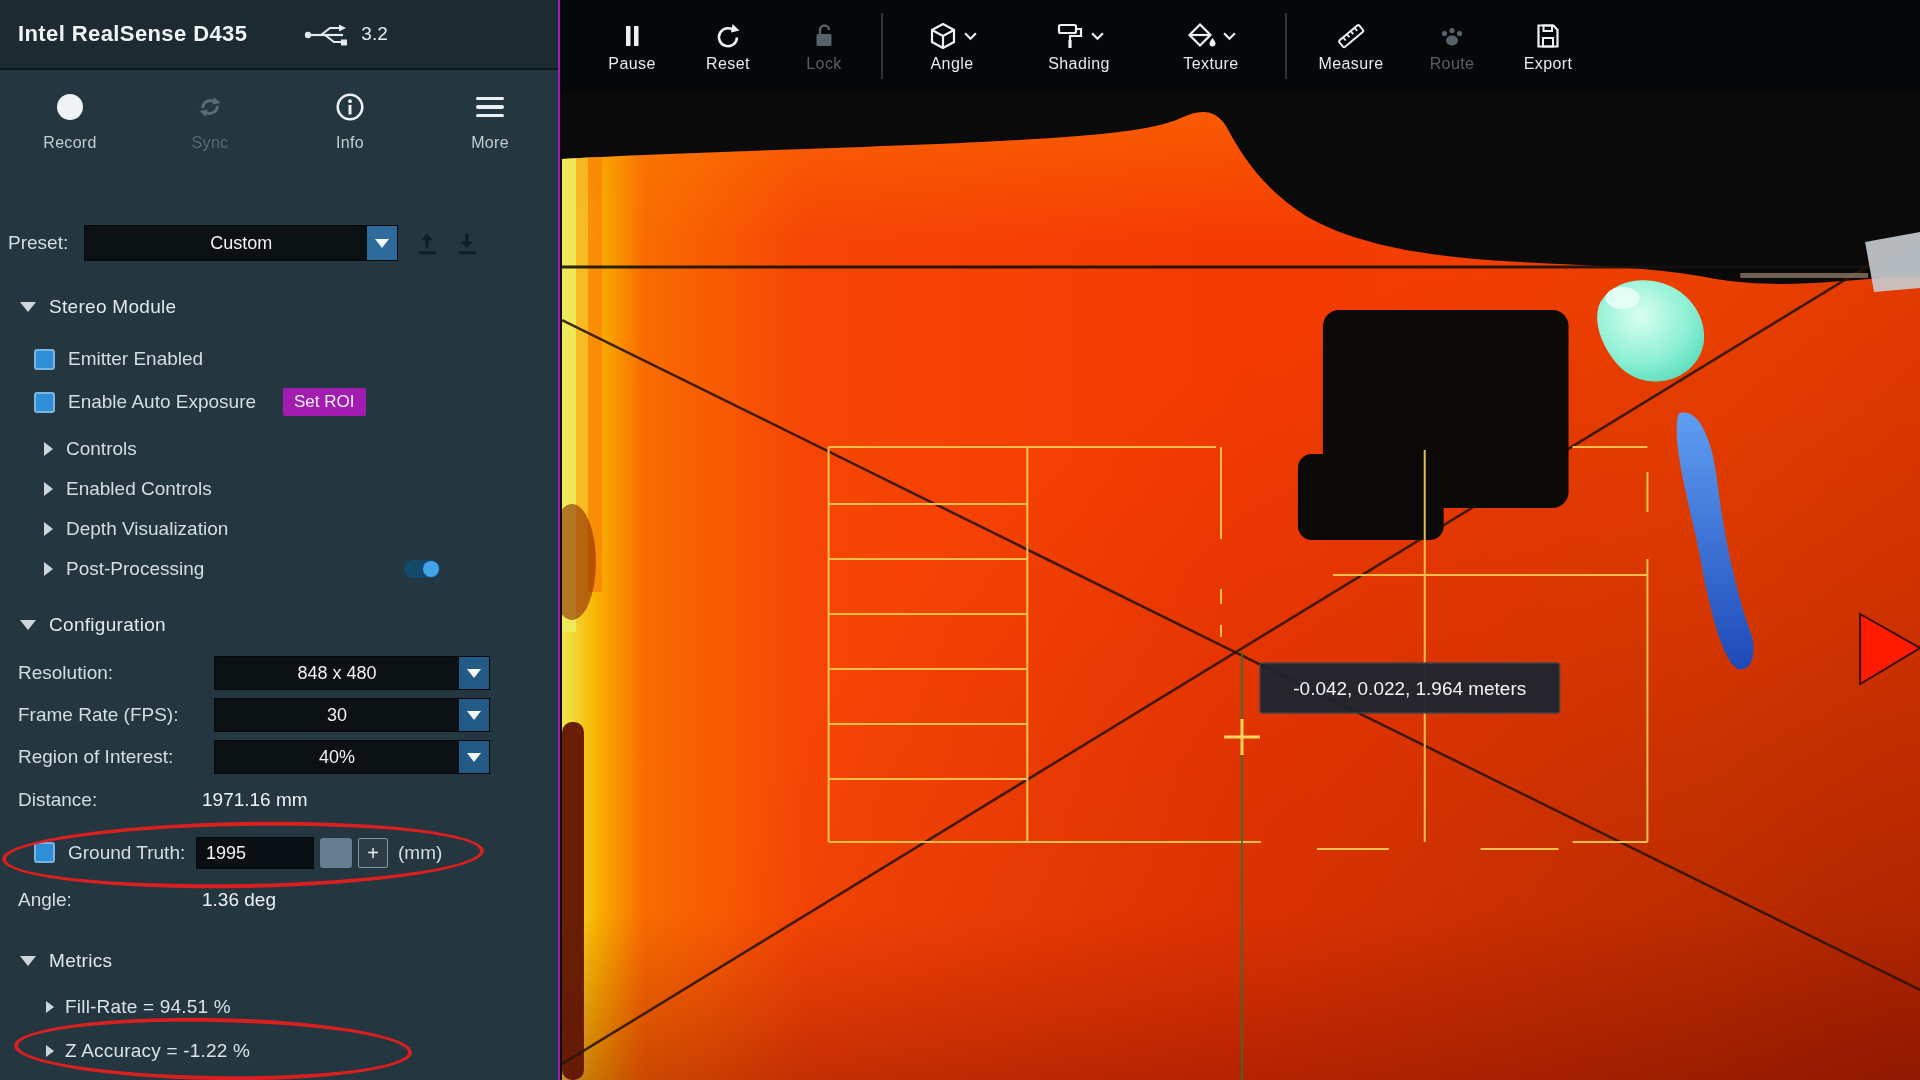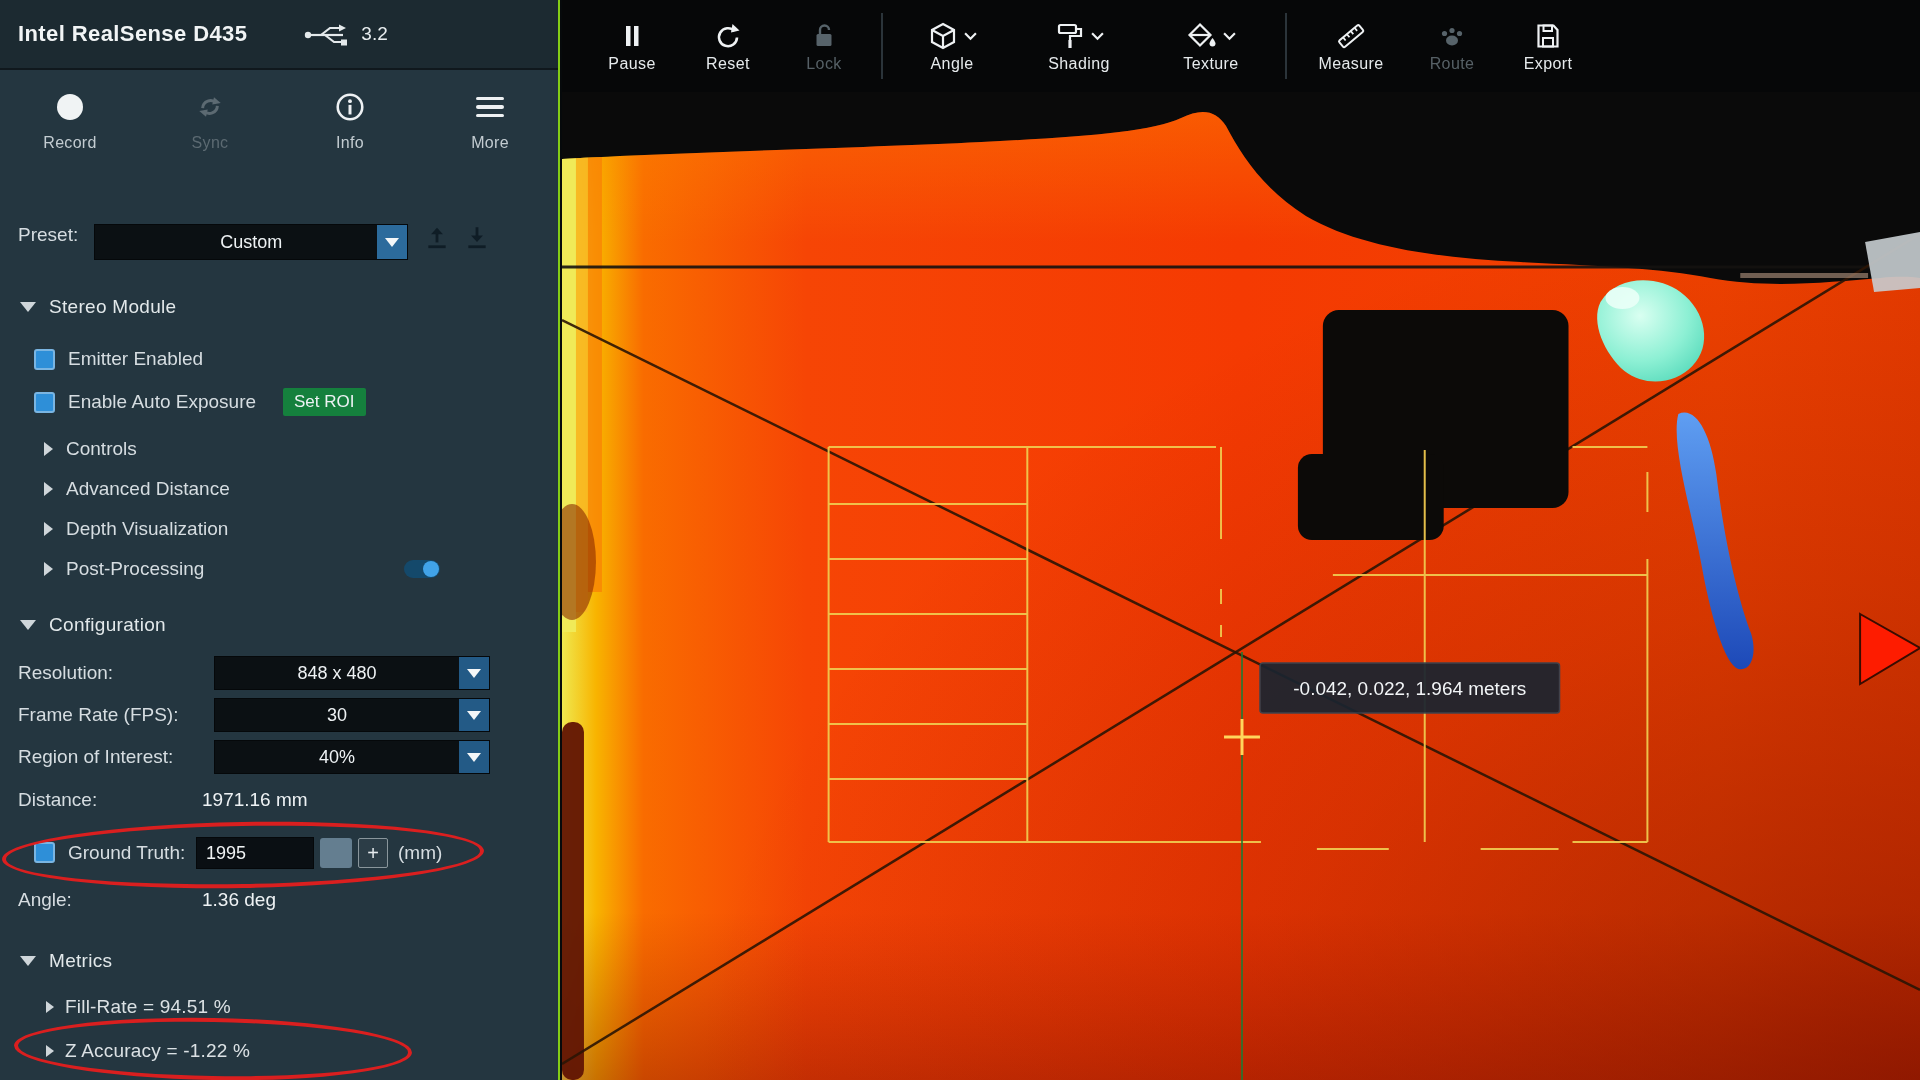--- a/index.html
+++ b/index.html
@@ -1,51 +1,51 @@
 <!DOCTYPE html>
 <html><head>
 <meta charset="utf-8">
 <style>
   *{box-sizing:border-box;margin:0;padding:0}
   html,body{width:1920px;height:1080px;background:#06090b;font-family:"Liberation Sans",sans-serif;}
   .app{position:relative;width:1920px;height:1080px;overflow:hidden;background:#06090b;}
 
   
-  .sidebar{position:absolute;left:0;top:0;width:560px;height:1080px;background:#243640;color:#dde3e6;border-right:2px solid #84cc16;}
+  .sidebar{position:absolute;left:0;top:0;width:560px;height:1080px;background:#243640;color:#dde3e6;border-right:2px solid #a21caf;}
   .sidebar-header{height:70px;background:#1c2a31;border-bottom:2px solid #10181d;display:flex;align-items:center;padding:0 18px;}
   .device-title{font-size:22px;font-weight:700;letter-spacing:.4px;color:#f1f4f5;}
   .usb-badge{display:flex;align-items:center;gap:6px;margin-left:56px;}
   .usb-badge .ver{font-size:19px;color:#e8edef;}
 
   .actions{margin-top:14px;display:flex;width:560px;height:96px;justify-content:center;}
   .action{width:25%;text-align:center;cursor:pointer;}
   .action .ic{height:46px;display:flex;align-items:center;justify-content:center;}
   .action .lbl{font-size:16px;margin-top:4px;color:#c3ccd1;letter-spacing:.3px;}
   .action.disabled .lbl{color:#5c6a72;}
   .record-dot{width:26px;height:26px;border-radius:50%;background:#f0f3f4;}
   .more-bars{display:flex;flex-direction:column;gap:5px;}
   .more-bars div{width:28px;height:3.5px;border-radius:2px;background:#eef1f3;}
 
-  .preset-row{margin-top:44px;height:38px;display:flex;align-items:flex-start;padding-left:18px;position:relative;}
+  .preset-row{margin-top:44px;height:38px;display:flex;align-items:center;padding-left:8px;position:relative;}
   .preset-row .plabel{font-size:19px;color:#d6dde1;}
   .combo{background:#0b1013;border:1px solid #05080a;display:flex;align-items:center;justify-content:center;color:#eef2f4;font-size:18px;position:relative;cursor:pointer;}
   .combo .caret-box{position:absolute;right:0;top:0;height:100%;width:30px;background:#2c6b9c;display:flex;align-items:center;justify-content:center;}
   .tri-down{width:0;height:0;border-left:7px solid transparent;border-right:7px solid transparent;border-top:9px solid #f4f7f8;}
   .preset-combo{margin-left:16px;width:314px;height:36px;}
   .preset-icons{display:flex;gap:14px;margin-left:16px;}
 
   .section-header{display:flex;align-items:center;gap:13px;padding-left:20px;height:26px;cursor:pointer;}
   .section-header .title{font-size:19px;color:#e2e8ea;letter-spacing:.3px;}
   .tri-open{width:0;height:0;border-left:8px solid transparent;border-right:8px solid transparent;border-top:10px solid #cfd6da;}
   .tri-closed{width:0;height:0;border-top:7px solid transparent;border-bottom:7px solid transparent;border-left:9px solid #cfd6da;}
 
   .check-row{display:flex;align-items:center;gap:13px;padding-left:34px;height:26px;}
   .checkbox{width:21px;height:21px;background:#2e8fd8;border:2px solid #7ab5e2;border-radius:3px;cursor:pointer;flex:none;}
   .check-row .clabel{font-size:19px;color:#d6dde1;}
-  .setroi-btn{margin-left:14px;background:#15803d;color:#eef2f4;font-size:17px;padding:4px 11px;border-radius:2px;cursor:pointer;}
+  .setroi-btn{margin-left:14px;background:#a21caf;color:#eef2f4;font-size:17px;padding:4px 11px;border-radius:2px;cursor:pointer;}
 
   .collapse-row{display:flex;align-items:center;gap:13px;padding-left:44px;height:26px;position:relative;cursor:pointer;}
   .collapse-row .clabel{font-size:19px;color:#d6dde1;}
   .toggle{position:absolute;left:404px;top:4px;width:36px;height:18px;border-radius:9px;background:#14496b;cursor:pointer;}
   .toggle .knob{position:absolute;right:1px;top:1px;width:16px;height:16px;border-radius:50%;background:#41a3e8;}
 
   .cfg-row{position:relative;height:34px;padding-left:18px;}
   .cfg-row .flabel{font-size:19px;color:#d6dde1;line-height:34px;}
   .cfg-combo{position:absolute;left:214px;top:0;width:276px;height:34px;}
   .cfg-combo .val{padding-right:30px;width:100%;text-align:center;}
@@ -181,21 +181,21 @@
       <span class="setroi-btn">Set ROI</span>
     </div>
 
     <div class="collapse-row" style="margin-top:18px;">
       <span class="tri-closed"></span>
       <span class="clabel">Controls</span>
     </div>
 
     <div class="collapse-row" style="margin-top:14px;">
       <span class="tri-closed"></span>
-      <span class="clabel">Advanced Distance</span>
+      <span class="clabel">Enabled Controls</span>
     </div>
 
     <div class="collapse-row" style="margin-top:14px;">
       <span class="tri-closed"></span>
       <span class="clabel">Depth Visualization</span>
     </div>
 
     <div class="collapse-row" style="margin-top:14px;">
       <span class="tri-closed"></span>
       <span class="clabel">Post-Processing</span>

